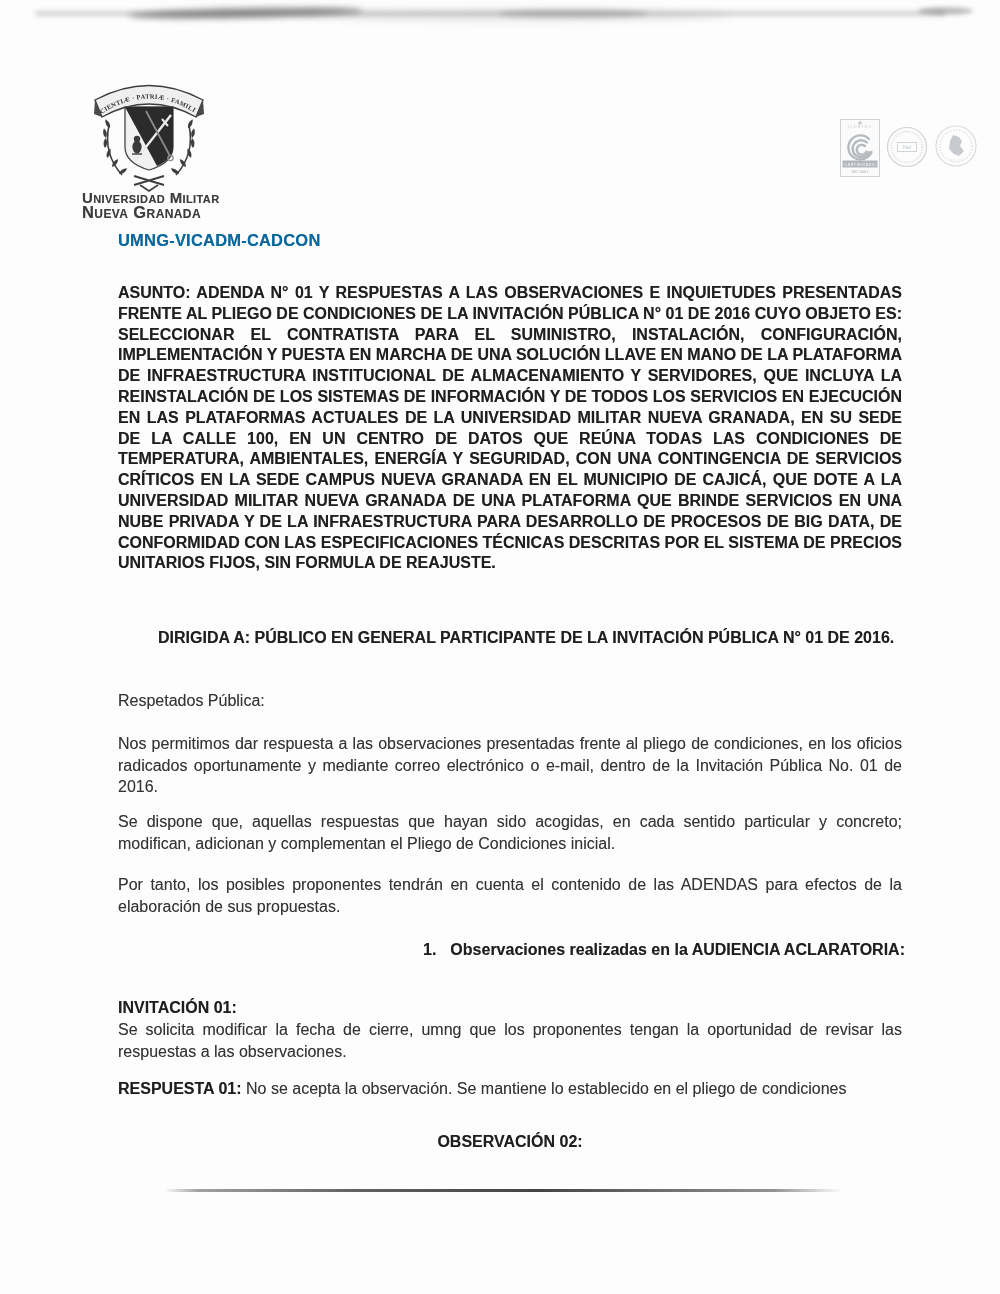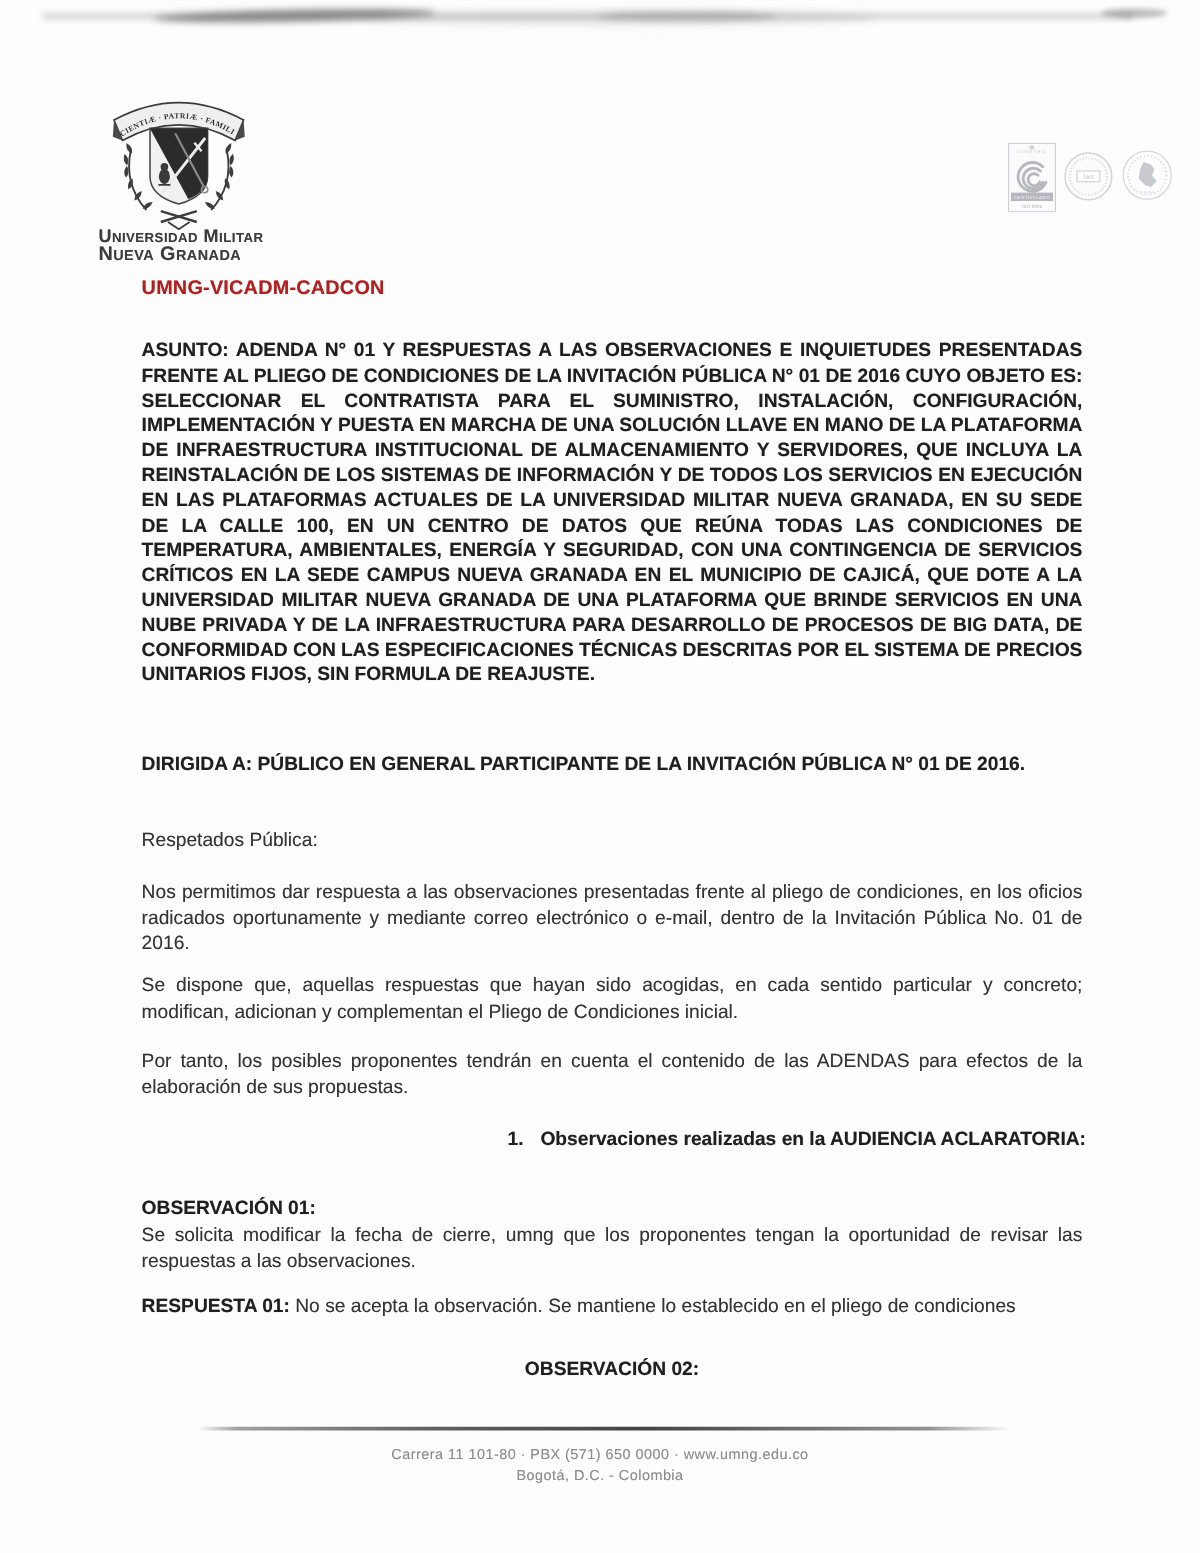--- a/index.html
+++ b/index.html
@@ -30,23 +30,23 @@
   
   .seal{position:absolute;}
   .seal.icontec{left:840px;top:119px;opacity:.55;}
   .seal.iqnet{left:886px;top:126px;opacity:.6;}
   .seal.stamp{left:933px;top:123px;opacity:.4;}
 
   
   .tb{position:absolute;left:118px;width:784px;font-size:16px;line-height:21.5px;text-align:justify;}
   .bold{font-weight:bold;color:#1f1f1f;text-shadow:0 0 .6px rgba(25,25,25,.45);}
   .reg{color:#343434;text-shadow:0 0 .4px rgba(50,50,50,.4);}
-  .ref{top:230px;font-weight:bold;font-size:16.5px;color:#b91c1c;text-shadow:0 0 .6px rgba(25,25,25,.45);letter-spacing:.2px;}
+  .ref{top:230px;font-weight:bold;font-size:16.5px;color:#0369a1;text-shadow:0 0 .6px rgba(25,25,25,.45);letter-spacing:.2px;}
   .subject{top:283px;line-height:20.8px;}
-  .dirigida{top:627px;}
+  .dirigida{top:627px;margin-left:40px;}
   .salutation{top:690px;text-align:left;}
   .p1{top:733px;}
   .p2{top:811px;}
   .p3{top:874px;}
   .section{top:939px;left:145px;width:760px;text-align:right;}
   .section .num{margin-right:14px;}
   .obs1h{top:997px;text-align:left;}
   .obs1b{top:1019px;}
   .resp1{top:1078px;}
   .obs2h{top:1131px;text-align:center;}
@@ -171,28 +171,24 @@
   <div class="tb salutation reg">Respetados Pública:</div>
 
   <div class="tb p1 reg">Nos permitimos dar respuesta a las observaciones presentadas frente al pliego de condiciones, en los oficios radicados oportunamente y mediante correo electrónico o e-mail, dentro de la Invitación Pública No. 01 de 2016.</div>
   <div class="tb p3 reg">Por tanto, los posibles proponentes tendrán en cuenta el contenido de las ADENDAS para efectos de la elaboración de sus propuestas.</div>
   <div class="tb p2 reg">Se dispone que, aquellas respuestas que hayan sido acogidas, en cada sentido particular y concreto; modifican, adicionan y complementan el Pliego de Condiciones inicial.</div>
 
   <div class="tb section bold">
     <span class="num">1.</span><span>Observaciones realizadas en la AUDIENCIA ACLARATORIA:</span>
   </div>
 
-  <div class="tb obs1h bold">OBSERVACIÓN 01:</div>
+  <div class="tb obs1h bold">INVITACIÓN 01:</div>
   <div class="tb obs1b reg">Se solicita modificar la fecha de cierre, umng que los proponentes tengan la oportunidad de revisar las respuestas a las observaciones.</div>
 
   <div class="tb resp1 reg">
     <span class="bold">RESPUESTA 01:</span><span> No se acepta la observación. Se mantiene lo establecido en el pliego de condiciones</span>
   </div>
 
   <div class="tb obs2h bold">OBSERVACIÓN 02:</div>
 
   <div class="footer-rule"></div>
-  <div class="footer-text">
-    <div>Carrera 11  101-80 · PBX (571) 650 0000 · www.umng.edu.co</div>
-    <div>Bogotá, D.C. - Colombia</div>
-  </div>
 
 </div>
 
 </body></html>

